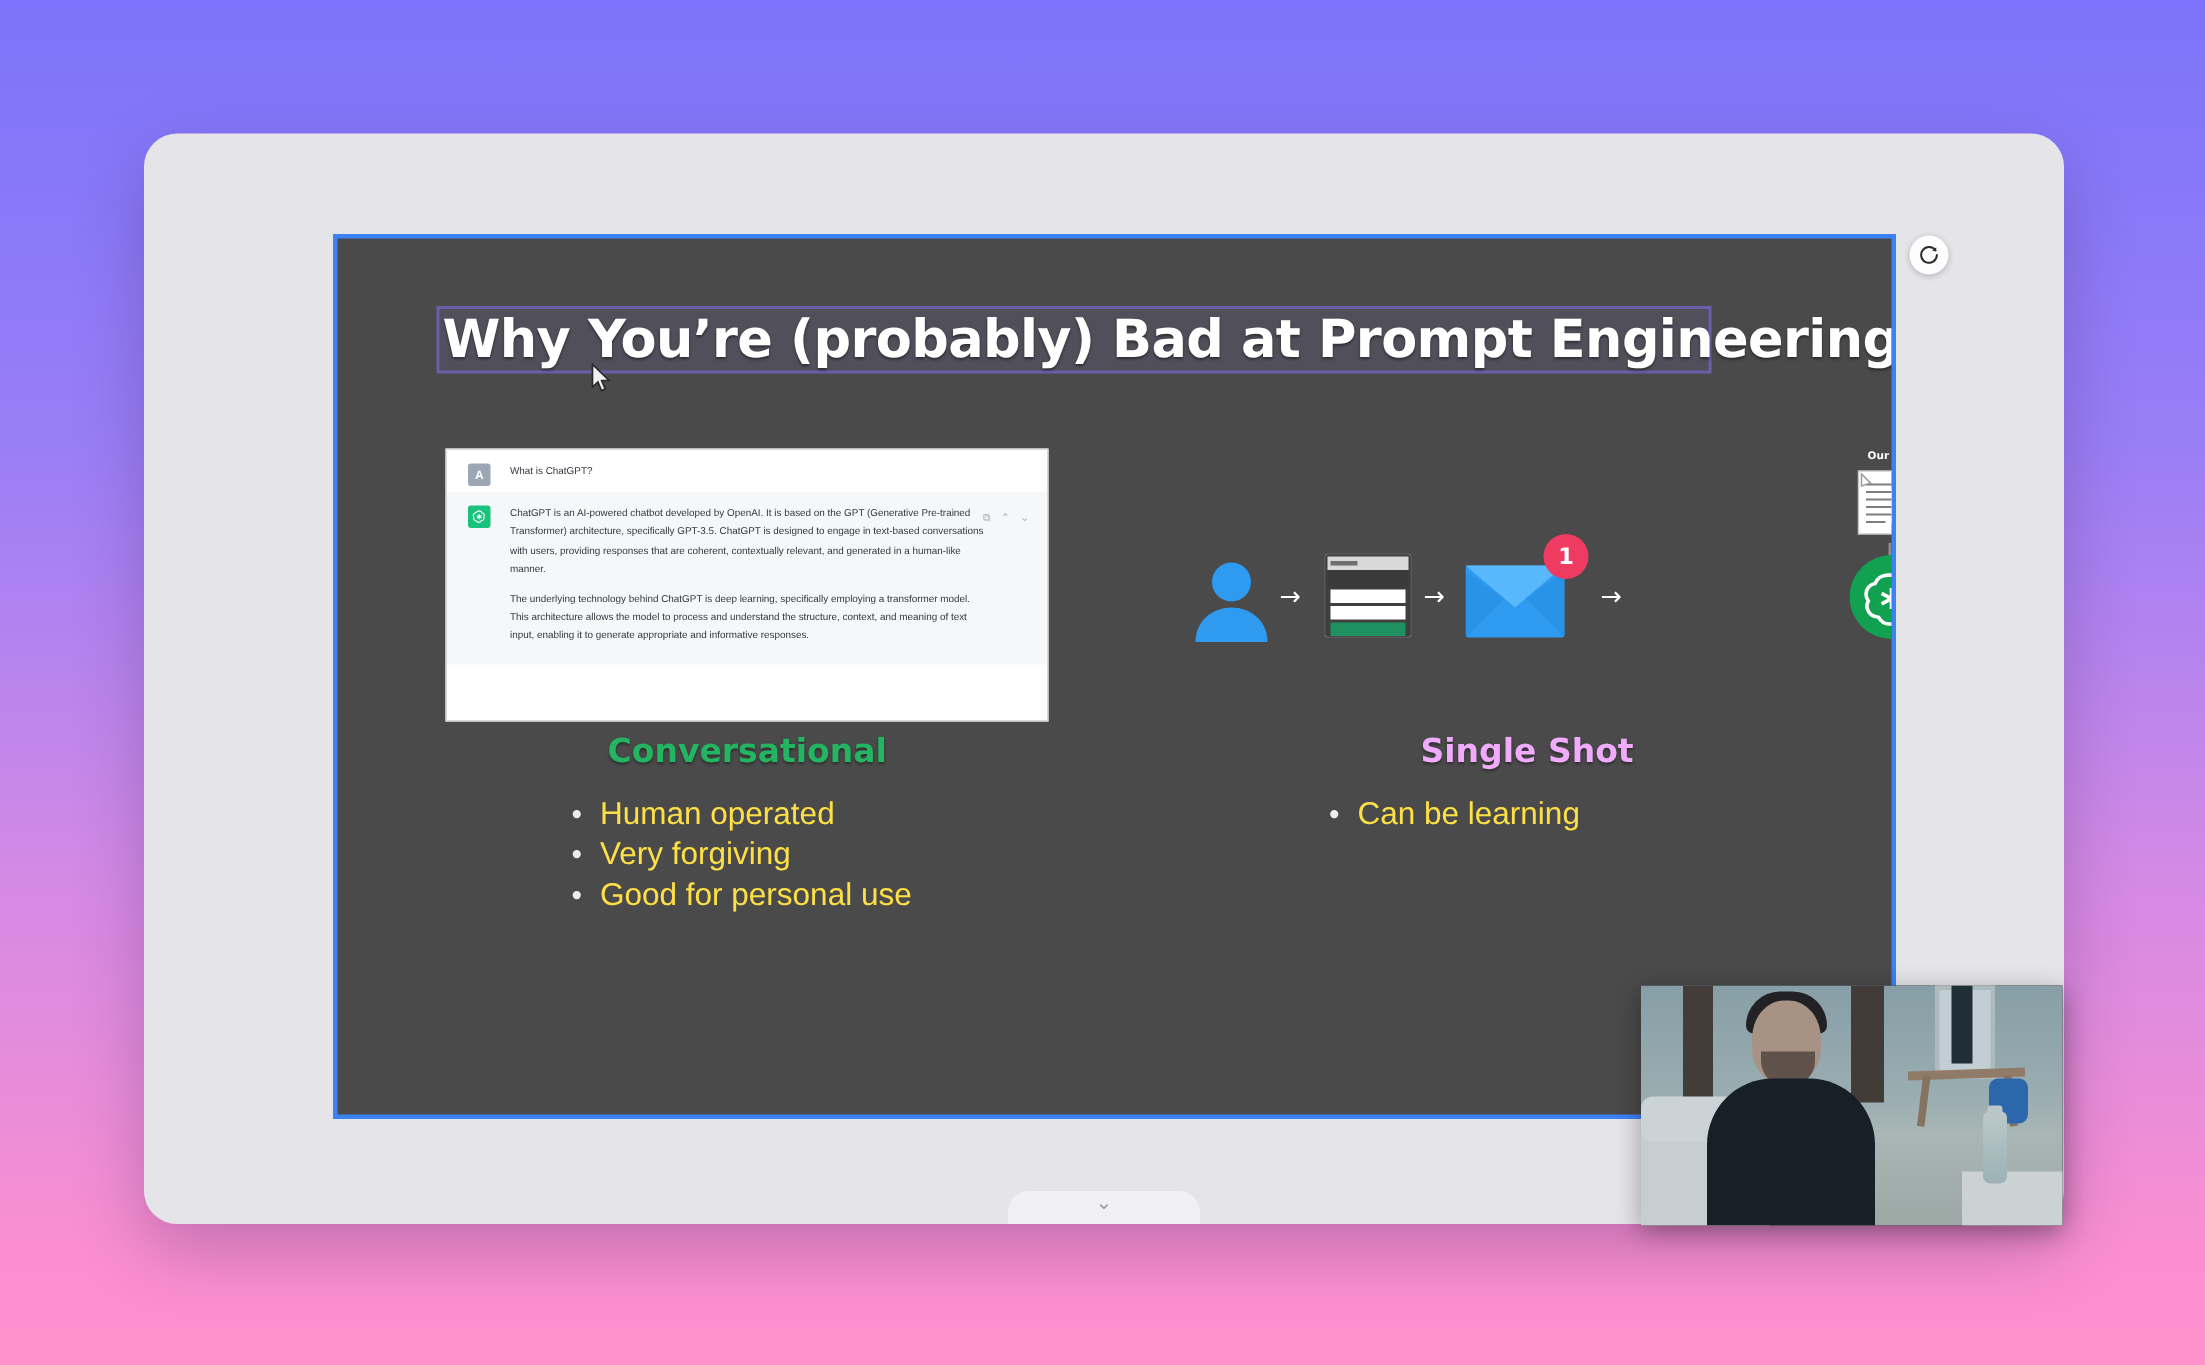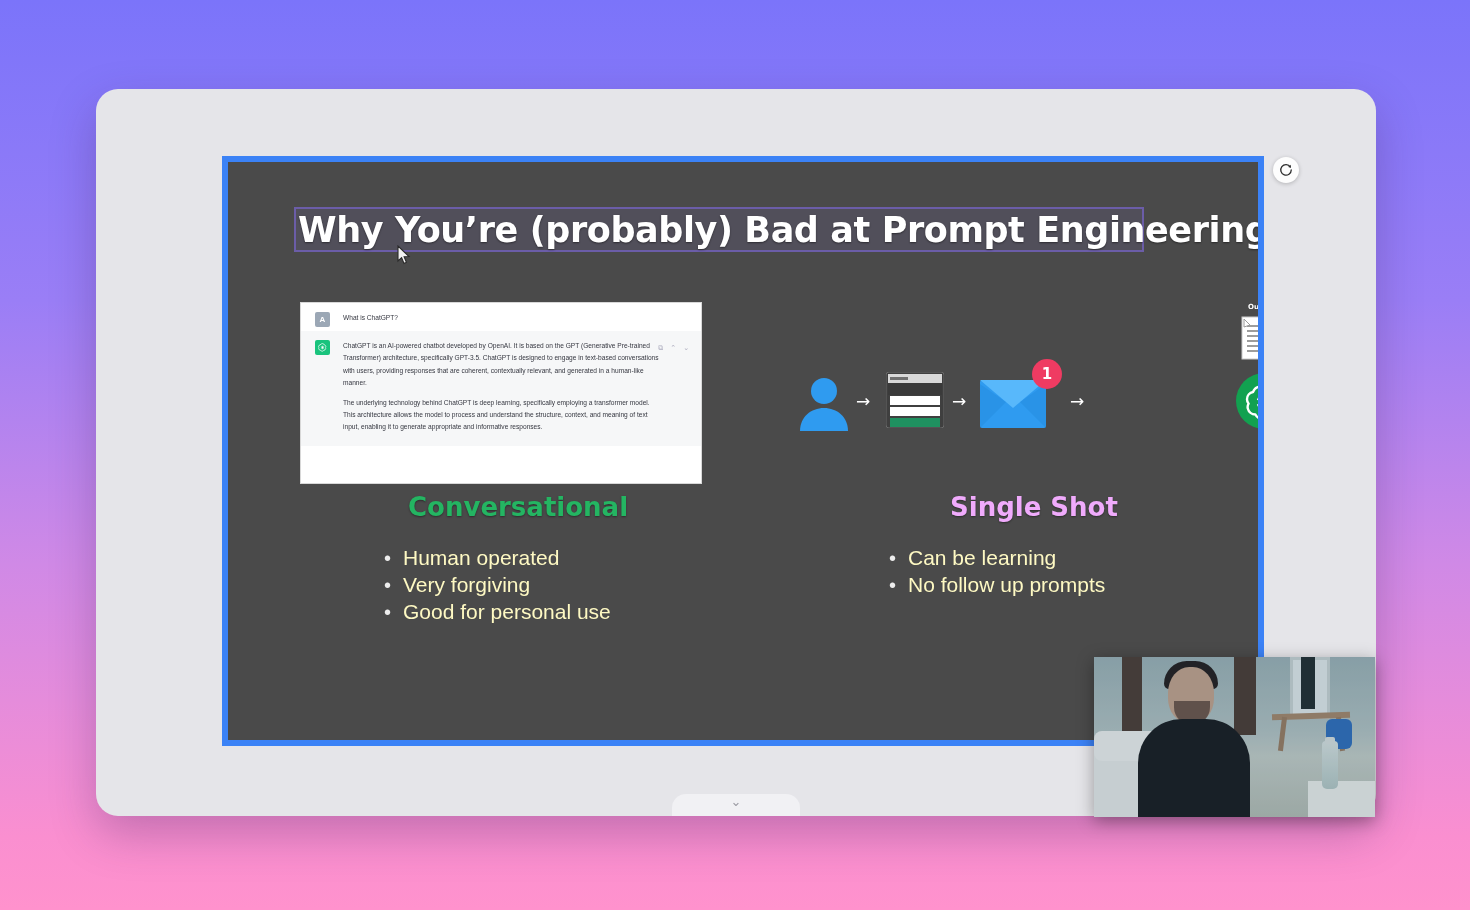--- a/index.html
+++ b/index.html
@@ -37,21 +37,21 @@
     background: #f1f1f4;
     border-radius: 14px 14px 0 0;
   }
 
   
   #slide-frame {
     position: absolute;
     left: 222px; top: 156px;
     width: 1042px; height: 590px;
     background: #4a4a4a;
-    border: 6px solid #3b82f6;
+    border: 3px solid #3b82f6;
     overflow: hidden;
   }
 
   
   #regenerate-button {
     position: absolute;
     left: 1273px; top: 157px;
     width: 26px; height: 26px;
     border-radius: 50%;
     background: #fdfdfd;
@@ -134,38 +134,37 @@
     position: absolute;
     left: 460px; top: 6px;
     color: #ffffff; font-size: 7px; font-weight: bold;
     font-family: "DejaVu Sans", sans-serif;
     white-space: nowrap;
   }
 
   
   .col-heading {
     position: absolute;
-    font-size: 26px;
+    font-size: 22px;
     font-weight: bold;
     font-family: "DejaVu Sans", sans-serif;
     text-shadow: 0 1px 2px rgba(0,0,0,0.4);
     white-space: nowrap;
     text-align: center;
   }
   #heading-conversational { left: 180px; top: 330px; color: #24b562; }
   #heading-single-shot    { left: 722px; top: 330px; color: #f0abfc; }
 
   .bullet-list {
     position: absolute;
     list-style: none;
-    color: #fef9c3;
+    color: #fde047;
     font-size: 21px;
     line-height: 26.8px;
     font-family: "Liberation Sans", sans-serif;
-    margin-top: 12px;
   }
   .bullet-list li {
     position: relative;
     padding-left: 22px;
     white-space: nowrap;
   }
   .bullet-list li::before {
     content: "•";
     position: absolute;
     left: 3px; top: 0;
@@ -316,21 +315,20 @@
   <div class="col-heading" id="heading-single-shot">Single Shot</div>
 
   <ul class="bullet-list" id="list-conversational">
     <li>Human operated</li>
     <li>Very forgiving</li>
     <li>Good for personal use</li>
   </ul>
 
   <ul class="bullet-list" id="list-single-shot">
     <li>Can be learning</li>
-    <li>No follow up prompts</li>
   </ul>
 </div>
 
 <div id="regenerate-button">
   <svg width="14" height="14" viewBox="0 0 16 16">
     <path d="M13 4.6A6 6 0 1 0 14 8" fill="none" stroke="#2b2b2b" stroke-width="1.5" stroke-linecap="round"></path>
     <path d="M13.6 2.1 L13.3 5.2 L10.4 4.7 Z" fill="#2b2b2b"></path>
   </svg>
 </div>
 

